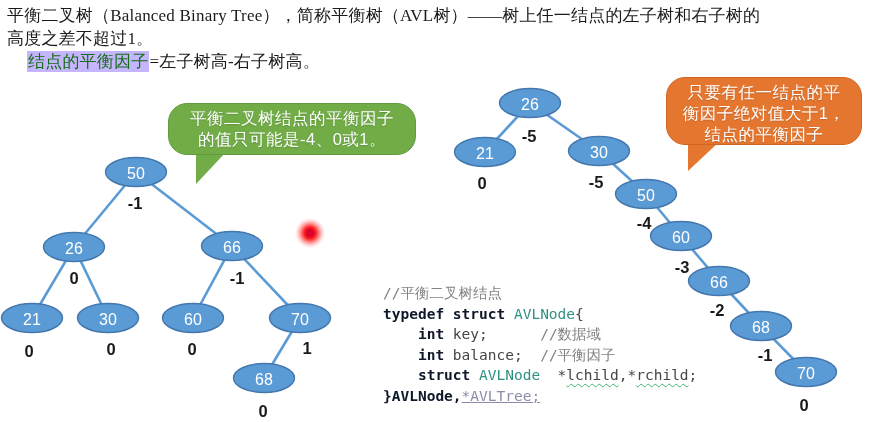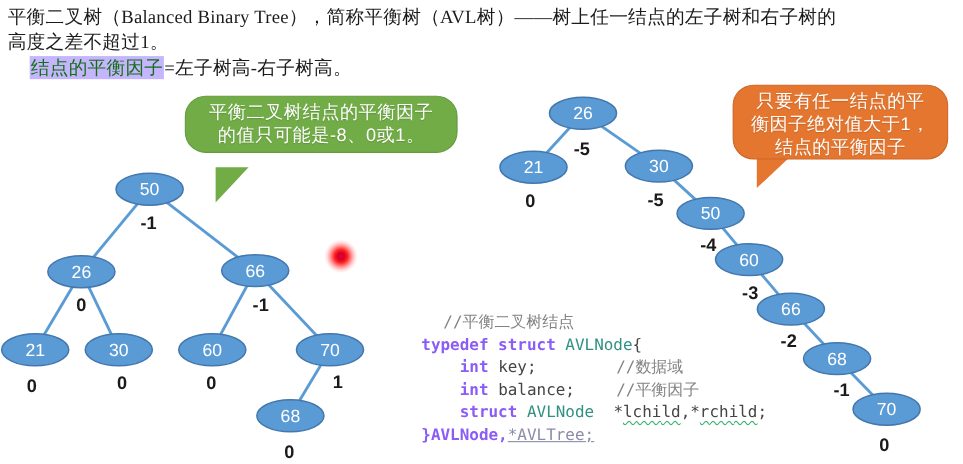--- a/index.html
+++ b/index.html
@@ -16,41 +16,41 @@
   .hl{
     background:#c4b5fd;color:#156e16;padding:1px 1px;margin-left:20px;
   }
   
   .callout{
     position:absolute;color:#ffffff;text-align:center;
     border-radius:19px;font-size:16.5px;line-height:21px;
     letter-spacing:0.5px;padding:4px 6px;box-sizing:border-box;
     text-shadow:0 1px 1px rgba(0,0,0,0.15);
   }
-  .callout-green{left:168px;top:87px;width:248px;height:52px;background:#71ac47;border:1px solid #639a3d;}
+  .callout-green{left:168px;top:103px;width:248px;height:52px;background:#71ac47;border:1px solid #639a3d;}
   .callout-orange{left:666px;top:77px;width:196px;height:68px;background:#e4762f;border:1px solid #cf6524;}
   .tail{position:absolute;width:0;height:0;border-style:solid;}
   .tail-green{
     left:196px;top:152px;
     border-top:32px solid #71ac47;border-right:30px solid transparent;
     border-left:0;border-bottom:0;
   }
   .tail-orange{
     left:688px;top:141px;
     border-top:30px solid #e4762f;border-right:32px solid transparent;
     border-left:0;border-bottom:0;
   }
   
   .code{
     position:absolute;left:383px;top:283px;
     font-family:"DejaVu Sans Mono","Liberation Mono",monospace;
     font-size:14.5px;line-height:20.5px;white-space:pre;color:#454545;
   }
-  .code .cm{color:#828282;margin-left:20px;}
-  .code .kw{color:#8b5cf6;font-weight:bold;}
+  .code .cm{color:#828282;}
+  .code .kw{color:#0f172a;font-weight:bold;}
   .code .ty{color:#2f9183;font-weight:normal;}
   .code .pl{color:#454545;}
   .code .pl2{color:#8b8bab;text-decoration:underline;}
   .code .sq{
     color:#454545;
     text-decoration:underline;text-decoration-style:wavy;
     text-decoration-color:#3cb371;text-decoration-thickness:1px;
     text-underline-offset:3px;
   }
   
@@ -136,21 +136,21 @@
       <ellipse cx="806" cy="372" rx="30.5" ry="14.5" fill="#5b9bd5" stroke="#4377ad" stroke-width="1.4"></ellipse>
       <text x="806" y="373" fill="#ffffff" font-size="16" text-anchor="middle" dominant-baseline="central" font-family="&quot;Liberation Sans&quot;,&quot;DejaVu Sans&quot;,sans-serif">70</text>
       <text x="804" y="405" fill="#1a1a1a" font-size="16.5" font-weight="600" text-anchor="middle" dominant-baseline="central" font-family="&quot;Liberation Sans&quot;,&quot;DejaVu Sans&quot;,sans-serif">0</text>
     </svg>
 
   <div class="tail tail-green"></div>
   <div class="tail tail-orange"></div>
 
   <div class="callout callout-green">
     <div>平衡二叉树结点的平衡因子</div>
-    <div>的值只可能是-8、0或1。</div>
+    <div>的值只可能是-4、0或1。</div>
   </div>
 
   <div class="callout callout-orange">
     <div>只要有任一结点的平</div>
     <div>衡因子绝对值大于1，</div>
     <div>结点的平衡因子</div>
   </div>
 
   <div class="code" id="code-block"><div><span class="cm">//平衡二叉树结点</span></div><div><span class="kw">typedef struct </span><span class="ty">AVLNode</span><span class="pl">{</span></div><div><span class="pl">    </span><span class="kw">int</span><span class="pl"> key;      </span><span class="cm">//数据域</span></div><div><span class="pl">    </span><span class="kw">int</span><span class="pl"> balance;  </span><span class="cm">//平衡因子</span></div><div><span class="pl">    </span><span class="kw">struct</span><span class="ty"> AVLNode</span><span class="pl">  *</span><span class="sq">lchild</span><span class="pl">,*</span><span class="sq">rchild</span><span class="pl">;</span></div><div><span class="kw">}AVLNode,</span><span class="pl2">*AVLTree;</span></div></div>
 

